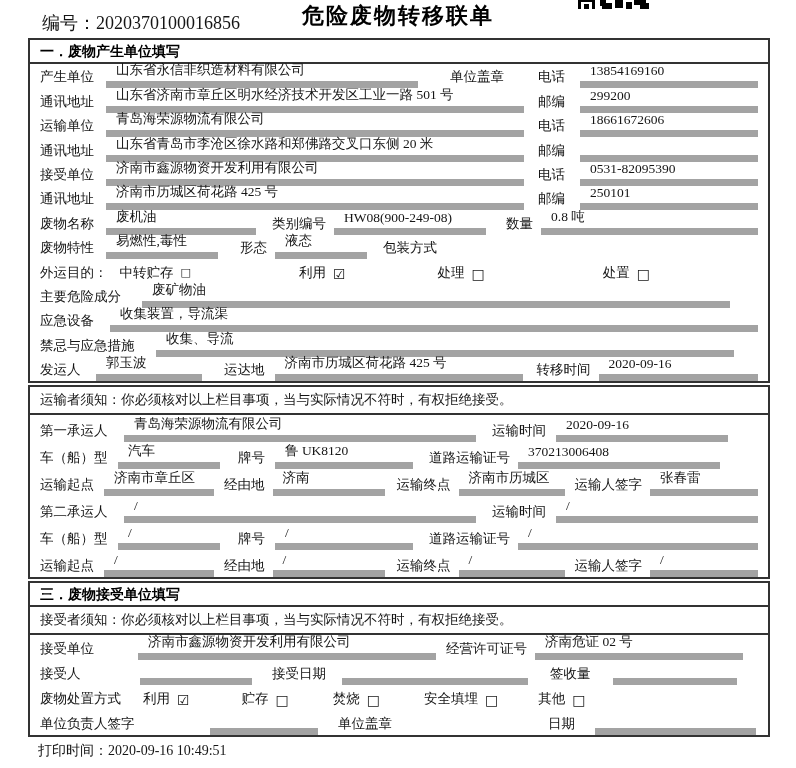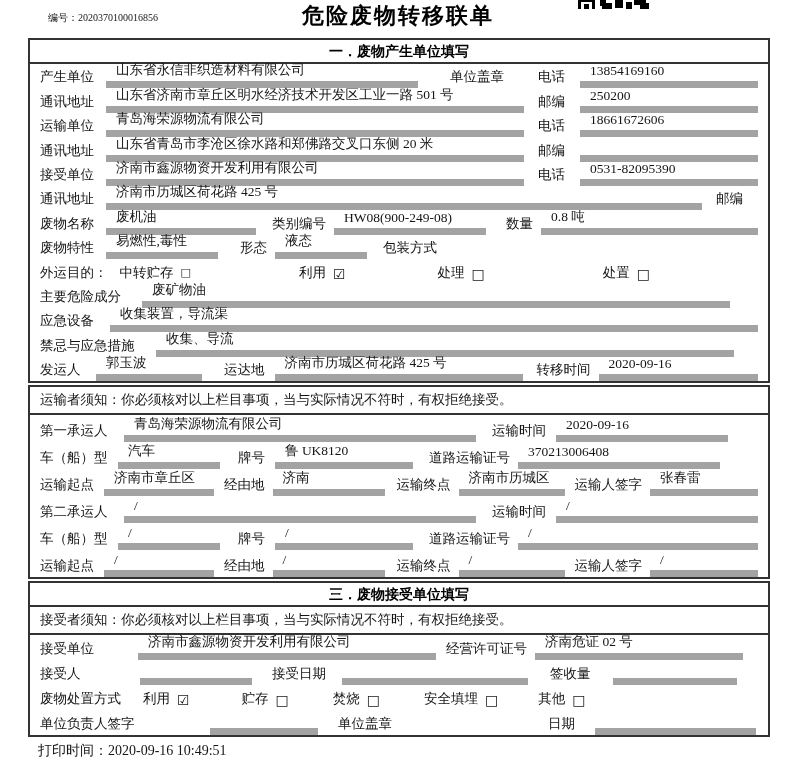--- a/index.html
+++ b/index.html
@@ -6,37 +6,36 @@
   body{
     width:796px;height:768px;overflow:hidden;
     font-family:"Liberation Serif","DejaVu Serif",serif;
     font-size:13.5px;color:#151515;
     -webkit-font-smoothing:antialiased;
   }
   .page{position:relative;width:796px;height:768px;background:#fff;}
 
   
   .hdr{position:relative;height:38px;}
-  .serial{position:absolute;left:48px;top:11px;font-size:10px;white-space:nowrap;}
+  .serial{position:absolute;left:42px;top:11px;font-size:18px;white-space:nowrap;}
   .doc-title{
     position:absolute;left:0;right:0;top:1px;text-align:center;
     font-family:"Liberation Sans","DejaVu Sans",sans-serif;
     font-weight:bold;font-size:22px;letter-spacing:2px;color:#000;
   }
   .qr-frag{position:absolute;left:578px;top:0;width:78px;height:9px;}
 
   
   .form{margin:0 26px 0 28px;}
   .box{border:2px solid #333;background:#fff;margin-bottom:2px;}
   .sec-h{
     font-family:"Liberation Sans","DejaVu Sans",sans-serif;
     font-weight:bold;font-size:14px;color:#000;
     padding:3px 10px 3px 10px;border-bottom:2px solid #333;
     line-height:16px;
-    text-align:center;
   }
   .note{padding:4px 10px 5px 10px;border-bottom:2px solid #333;font-size:13.5px;line-height:17px;}
 
   .r{display:flex;align-items:flex-end;padding:0 10px;box-sizing:border-box;}
   .s1 .r{height:24.4px;}
   .s2 .r{height:27px;}
   .s3 .r{height:25px;}
   .l{white-space:nowrap;padding-bottom:2px;flex:0 0 auto;}
   .u{
     border-bottom:7px solid #a3a3a3;
@@ -84,21 +83,21 @@
         <span class="l" style="margin-left:32px">单位盖章</span>
         <span class="fx"></span>
         <span class="l" style="width:42px">电话</span>
         <span class="u" style="width:178px">13854169160</span>
       </div>
 
       <div class="r">
         <span class="l" style="width:66px">通讯地址</span>
         <span class="u fx" style="margin-right:14px">山东省济南市章丘区明水经济技术开发区工业一路 501 号</span>
         <span class="l" style="width:42px">邮编</span>
-        <span class="u" style="width:178px">250200</span>
+        <span class="u" style="width:178px">299200</span>
       </div>
 
       <div class="r">
         <span class="l" style="width:66px">运输单位</span>
         <span class="u fx" style="margin-right:14px">青岛海荣源物流有限公司</span>
         <span class="l" style="width:42px">电话</span>
         <span class="u" style="width:178px">18661672606</span>
       </div>
 
       <div class="r">
@@ -112,20 +111,21 @@
         <span class="l" style="width:66px">接受单位</span>
         <span class="u fx" style="margin-right:14px">济南市鑫源物资开发利用有限公司</span>
         <span class="l" style="width:42px">电话</span>
         <span class="u" style="width:178px">0531-82095390</span>
       </div>
 
       <div class="r">
         <span class="l" style="width:66px">通讯地址</span>
         <span class="u fx" style="margin-right:14px">济南市历城区荷花路 425 号</span>
         <span class="l" style="width:42px">邮编</span>
+        <span class="u" style="width:178px">250101</span>
       </div>
 
       <div class="r">
         <span class="l" style="width:66px">废物名称</span>
         <span class="u" style="width:150px">废机油</span>
         <span class="l" style="margin-left:16px">类别编号</span>
         <span class="u" style="width:152px;margin-left:8px">HW08(900-249-08)</span>
         <span class="l" style="margin-left:20px">数量</span>
         <span class="u fx" style="margin-left:8px">0.8 吨</span>
       </div>

